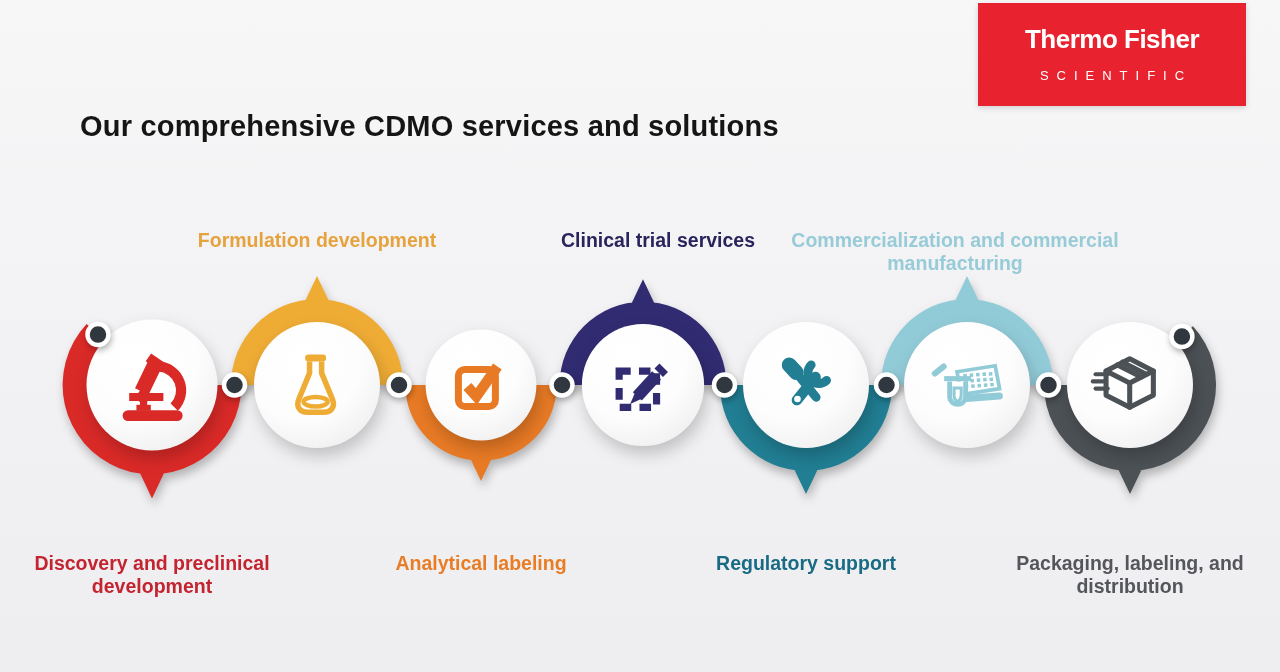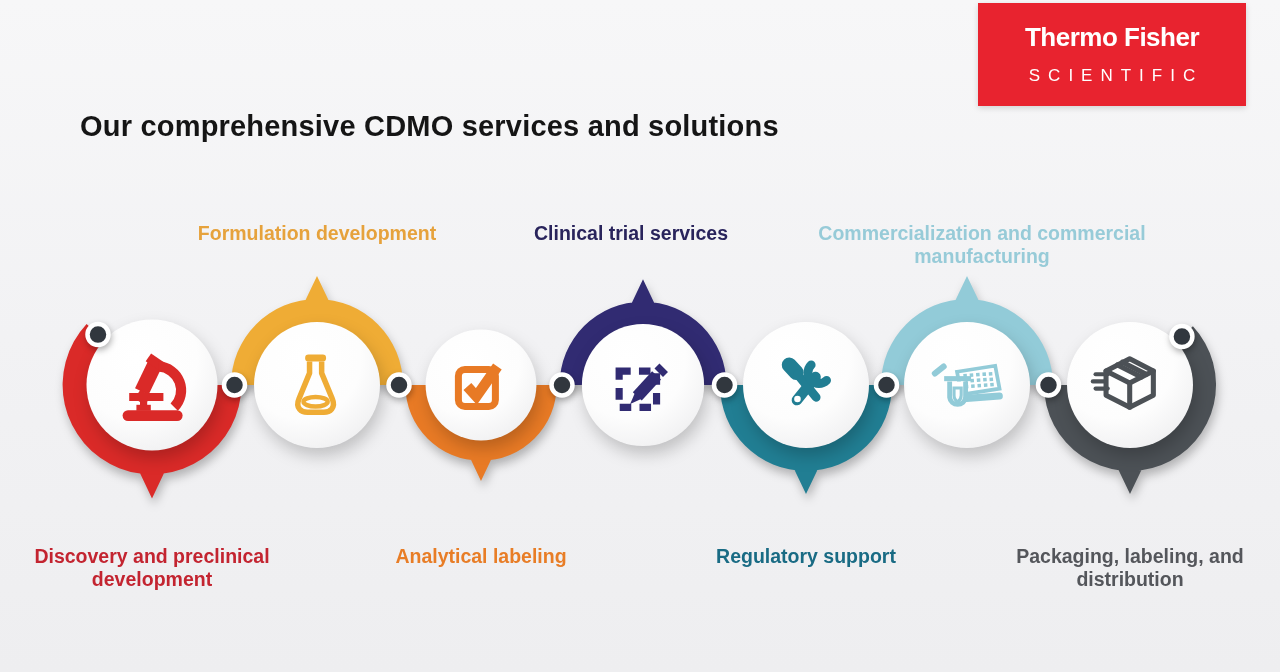--- a/index.html
+++ b/index.html
@@ -11,28 +11,28 @@
   .title{
     position:absolute; left:76px; top:106px; margin:4px;
     font-size:29px; font-weight:700; color:#151515; letter-spacing:0.2px;
   }
   .logo{
     position:absolute; left:978px; top:3px; width:268px; height:103px;
     display:flex; flex-direction:column; align-items:center; justify-content:center;
     box-shadow:0 2px 6px rgba(0,0,0,0.15);
   }
   .logo-brand{ color:#fff; font-size:26px; font-weight:700; letter-spacing:-0.5px; line-height:26px;}
-  .logo-sub{ color:#fff; font-size:17px; font-weight:400; letter-spacing:8px; padding-left:8px; margin-top:16px;}
+  .logo-sub{ color:#fff; font-size:13px; font-weight:400; letter-spacing:8px; padding-left:8px; margin-top:16px;}
   #chain{ position:absolute; left:0; top:0; }
   .arc{ filter:drop-shadow(2px 6px 5px rgba(0,0,0,0.25)); }
   .disc{ filter:drop-shadow(3px 8px 8px rgba(0,0,0,0.20)); }
   .dot{ filter:drop-shadow(1px 3px 3px rgba(0,0,0,0.30)); }
   .label{
     position:absolute; text-align:center; font-weight:700;
-    font-size:19.5px; line-height:23px;
+    font-size:19.5px; line-height:23px;margin-top:7px;
   }
   .label.above{ top:222px; }
   .label.below{ top:545px; }
 </style>
 </head>
 <body>
 
 <div class="canvas">
   <div class="logo" style="background: rgb(232, 35, 47);">
     <div class="logo-brand" style="color: rgb(255, 255, 255);">Thermo Fisher</div>
@@ -164,18 +164,18 @@
         <circle cx="724.5" cy="385.0" r="10.5" fill="#31373e" stroke="#ffffff" stroke-width="4.5" class="dot"></circle>
         <circle cx="886.5" cy="385.0" r="10.5" fill="#31373e" stroke="#ffffff" stroke-width="4.5" class="dot"></circle>
         <circle cx="1048.5" cy="385.0" r="10.5" fill="#31373e" stroke="#ffffff" stroke-width="4.5" class="dot"></circle>
         <circle cx="1181.9" cy="336.6" r="10.5" fill="#31373e" stroke="#ffffff" stroke-width="4.5" class="dot"></circle>
       </g>
   </svg>
   <div id="labels">
       <div class="label below" style="left: 22px; width: 260px; color: rgb(195, 36, 48);">Discovery and preclinical development</div>
       <div class="label above" style="left: 177px; width: 280px; color: rgb(230, 162, 60);">Formulation development</div>
       <div class="label below" style="left: 361px; width: 240px; color: rgb(232, 125, 38);">Analytical labeling</div>
-      <div class="label above" style="left: 501px; width: 260px; color: rgb(41, 36, 92);">Clinical trial services</div>
+      <div class="label above" style="left: 528px; width: 260px; color: rgb(41, 36, 92);">Clinical trial services</div>
       <div class="label below" style="left: 686px; width: 240px; color: rgb(25, 107, 132);">Regulatory support</div>
-      <div class="label above" style="left: 817px; width: 330px; color: rgb(151, 203, 216);">Commercialization and commercial manufacturing</div>
+      <div class="label above" style="left: 790px; width: 330px; color: rgb(151, 203, 216);">Commercialization and commercial manufacturing</div>
       <div class="label below" style="left: 1015px; width: 230px; color: rgb(84, 86, 91);">Packaging, labeling, and distribution</div>
     </div>
 </div>
 
 </body></html>

